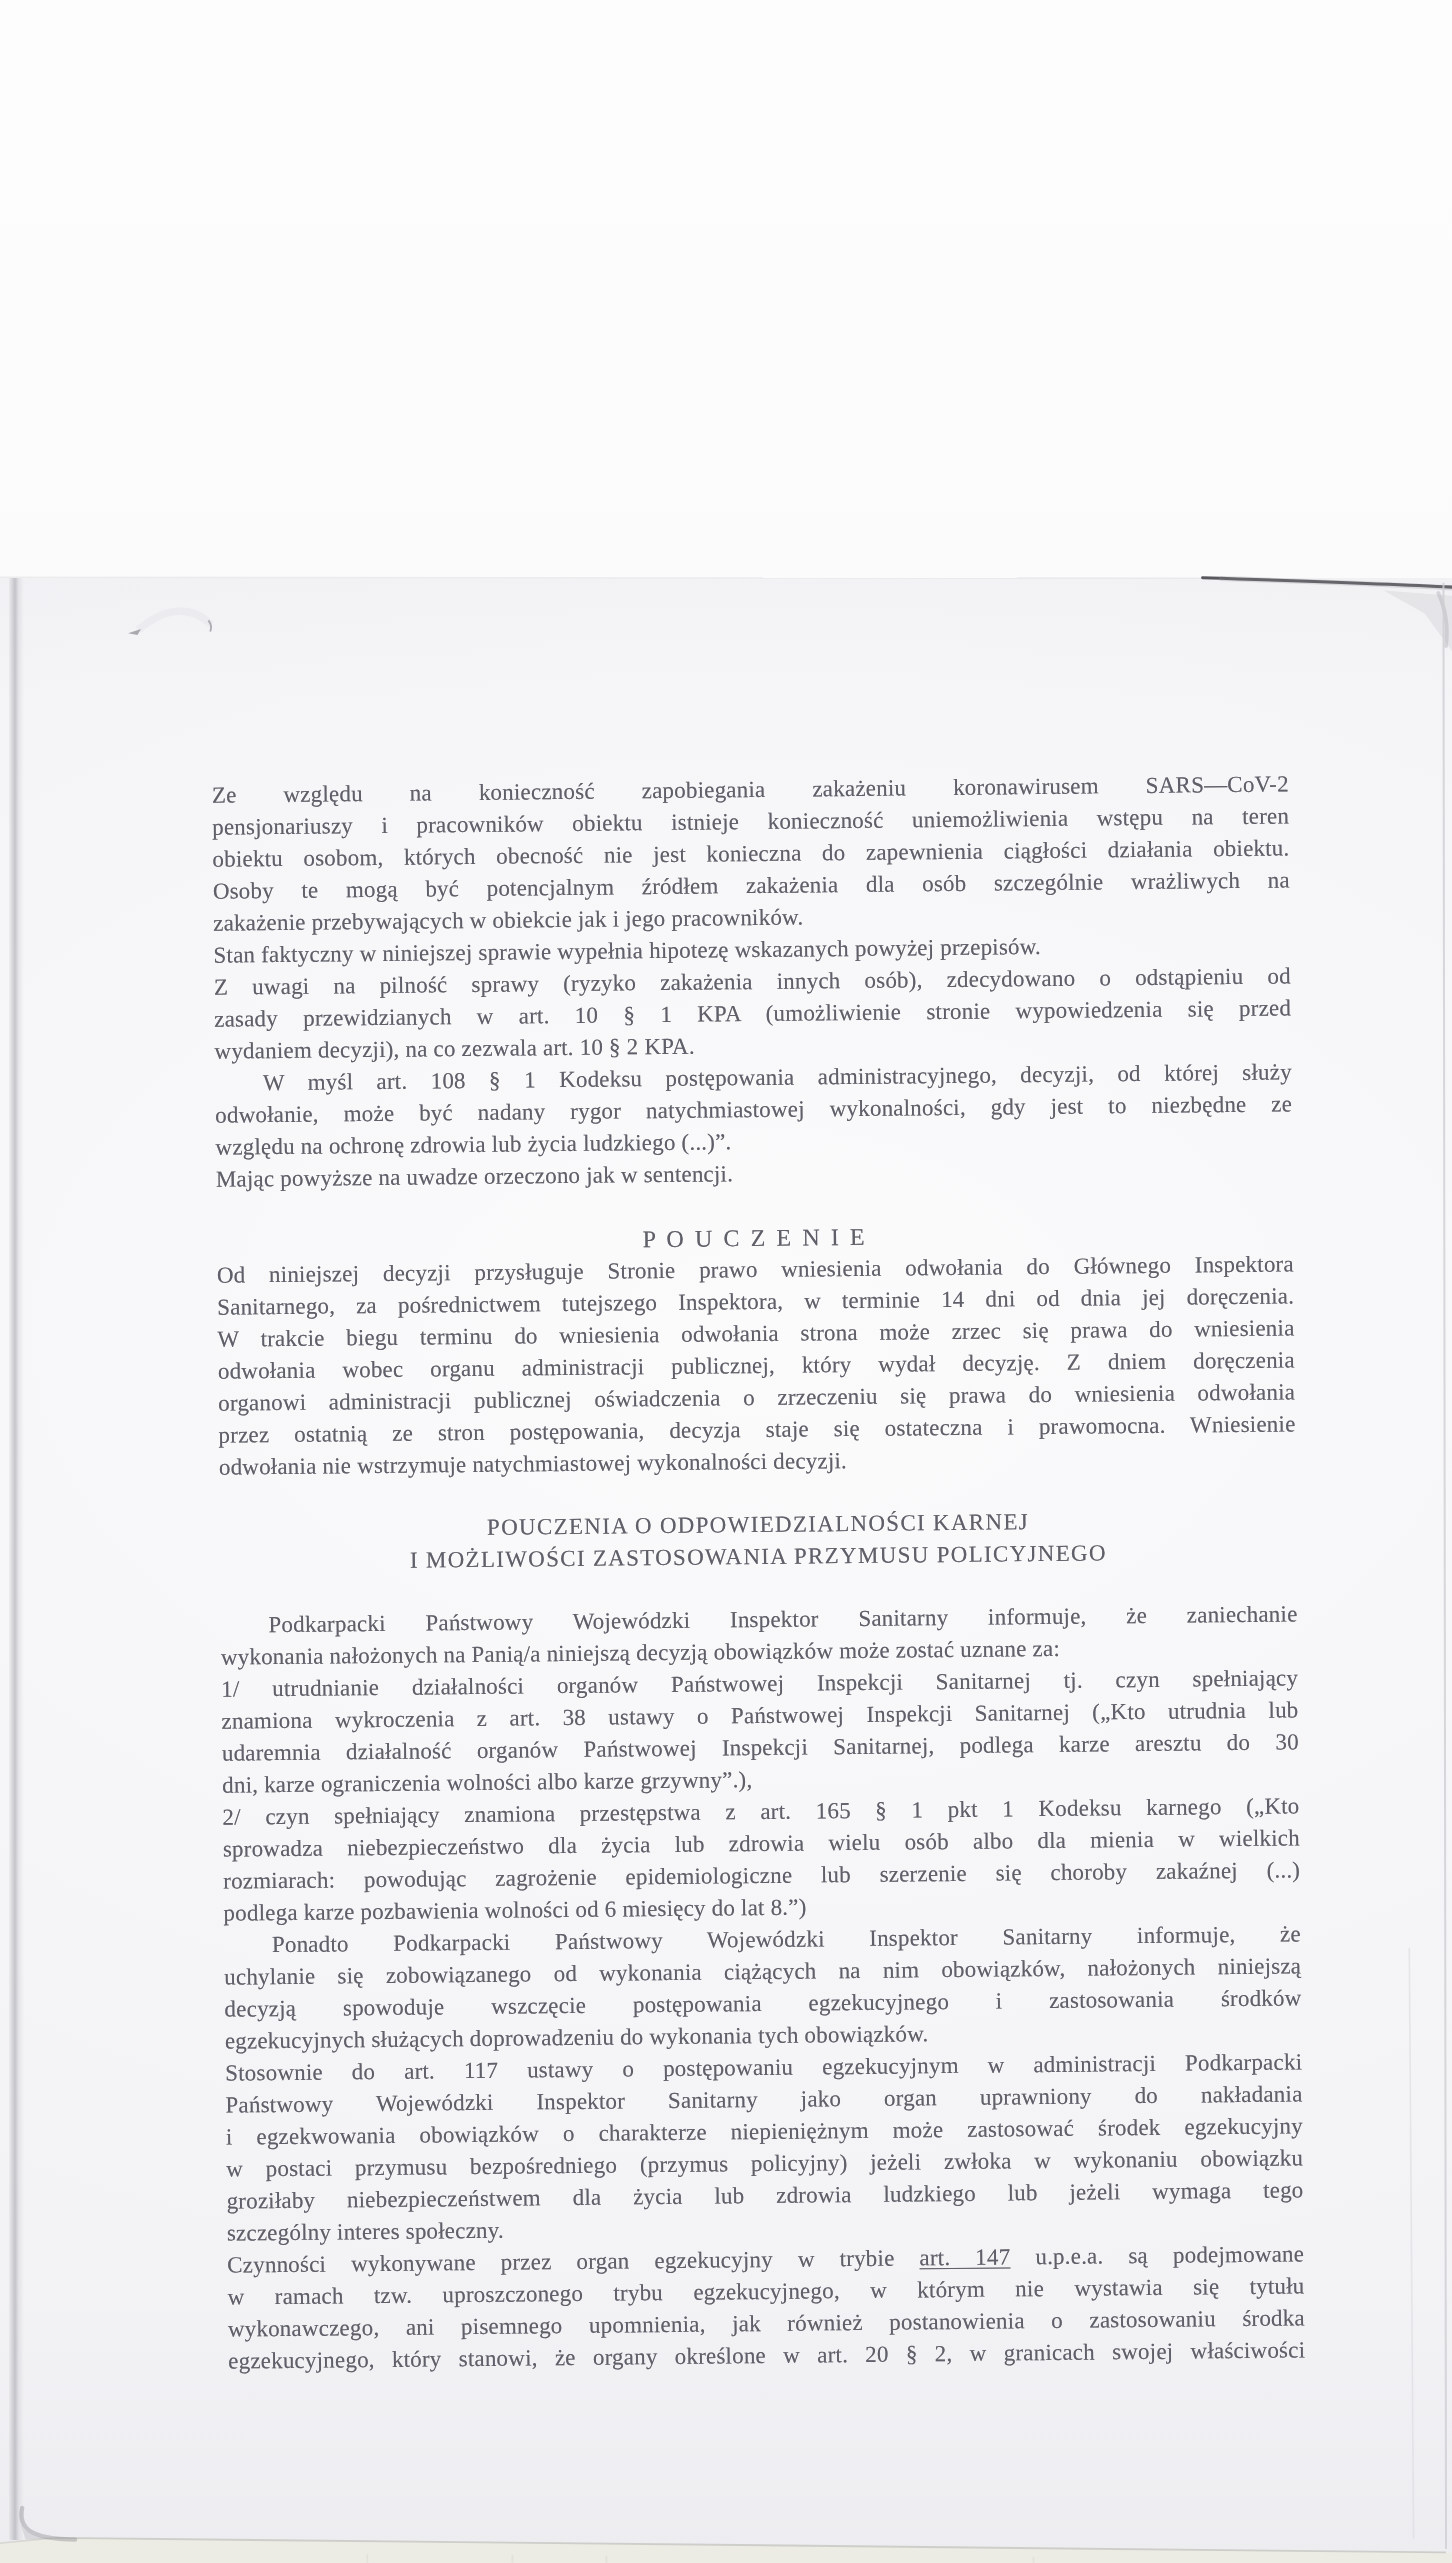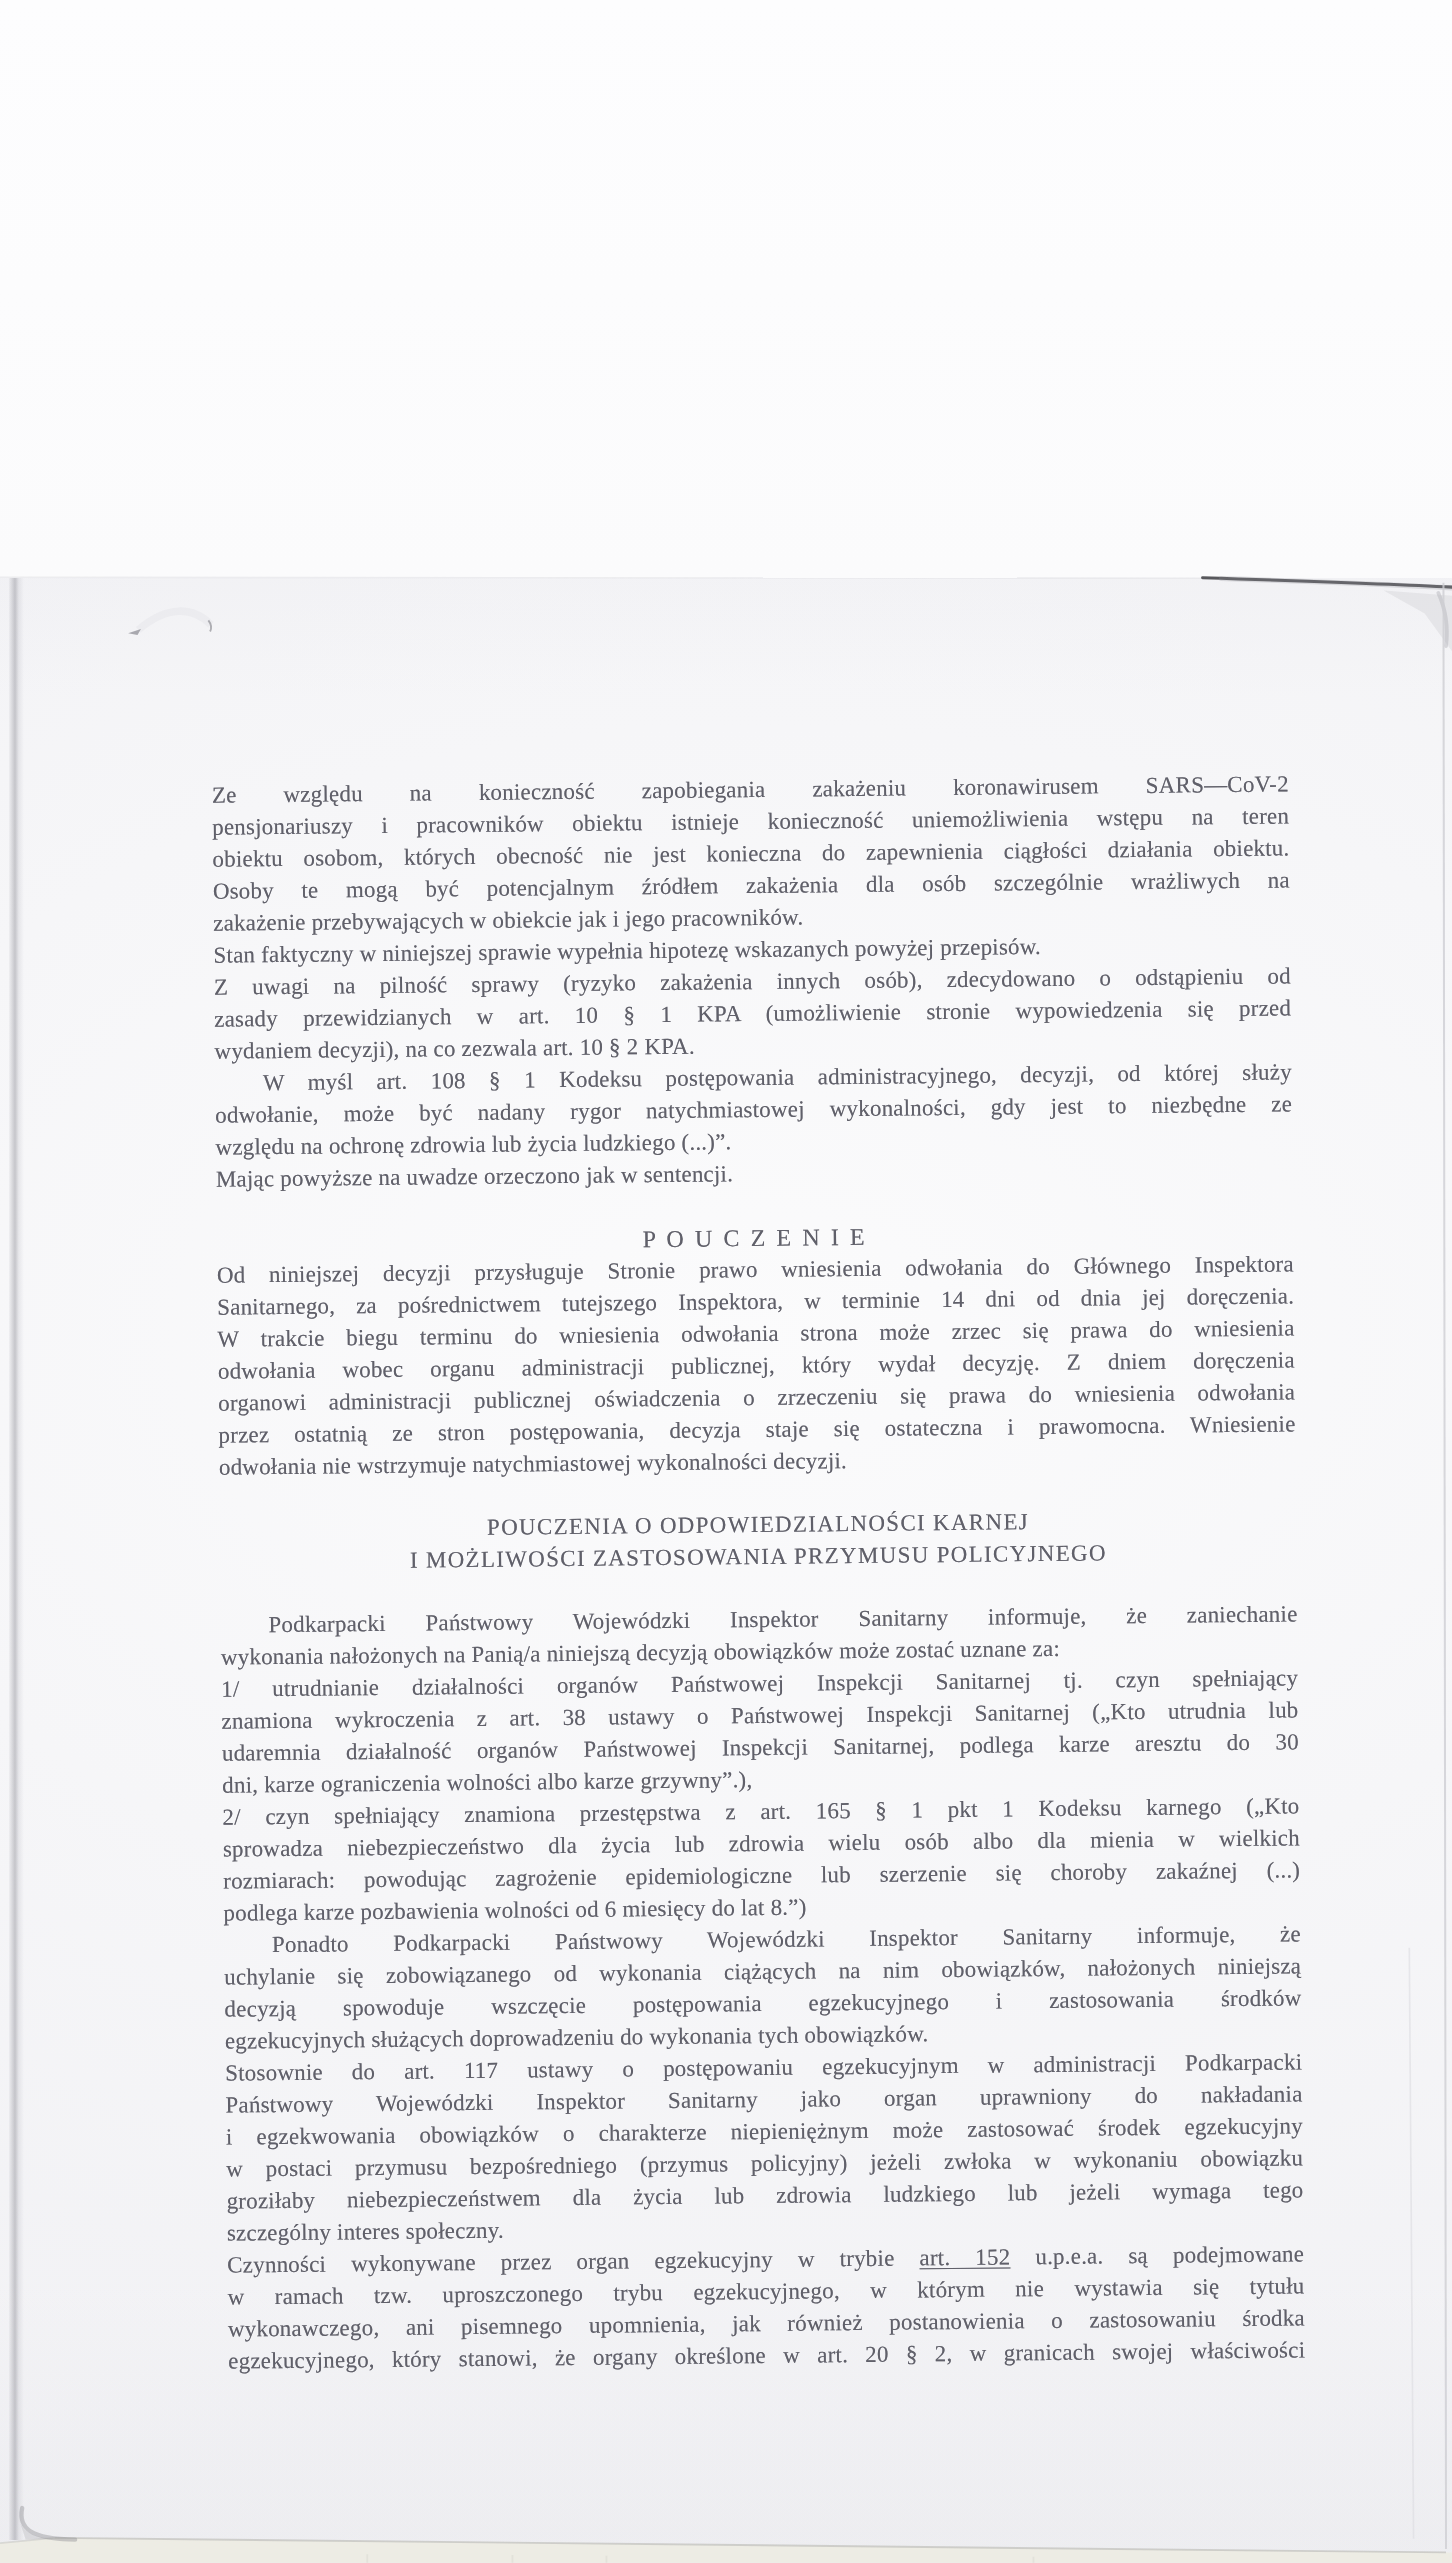--- a/index.html
+++ b/index.html
@@ -129,18 +129,18 @@
     <div class="line j ind"><span>Ponadto Podkarpacki Państwowy Wojewódzki Inspektor Sanitarny informuje, że</span><span></span><span></span></div>
     <div class="line j"><span>uchylanie się zobowiązanego od wykonania ciążących na nim obowiązków, nałożonych niniejszą</span><span></span><span></span></div>
     <div class="line j"><span>decyzją spowoduje wszczęcie postępowania egzekucyjnego i zastosowania środków</span><span></span><span></span></div>
     <div class="line l"><span>egzekucyjnych służących doprowadzeniu do wykonania tych obowiązków.</span><span></span><span></span></div>
     <div class="line j"><span>Stosownie do art. 117 ustawy o postępowaniu egzekucyjnym w administracji Podkarpacki</span><span></span><span></span></div>
     <div class="line j"><span>Państwowy Wojewódzki Inspektor Sanitarny jako organ uprawniony do nakładania</span><span></span><span></span></div>
     <div class="line j"><span>i egzekwowania obowiązków o charakterze niepieniężnym może zastosować środek egzekucyjny</span><span></span><span></span></div>
     <div class="line j"><span>w postaci przymusu bezpośredniego (przymus policyjny) jeżeli zwłoka w wykonaniu obowiązku</span><span></span><span></span></div>
     <div class="line j"><span>groziłaby niebezpieczeństwem dla życia lub zdrowia ludzkiego lub jeżeli wymaga tego</span><span></span><span></span></div>
     <div class="line l"><span>szczególny interes społeczny.</span><span></span><span></span></div>
-    <div class="line j"><span></span><span>Czynności wykonywane przez organ egzekucyjny w trybie </span><span class="u">art. 152</span><span> u.p.e.a. są podejmowane</span></div>
+    <div class="line j"><span></span><span>Czynności wykonywane przez organ egzekucyjny w trybie </span><span class="u">art. 147</span><span> u.p.e.a. są podejmowane</span></div>
     <div class="line j"><span>w ramach tzw. uproszczonego trybu egzekucyjnego, w którym nie wystawia się tytułu</span><span></span><span></span></div>
     <div class="line j"><span>wykonawczego, ani pisemnego upomnienia, jak również postanowienia o zastosowaniu środka</span><span></span><span></span></div>
     <div class="line j"><span>egzekucyjnego, który stanowi, że organy określone w art. 20 § 2, w granicach swojej właściwości</span><span></span><span></span></div>
   </div>
 
 
 </body></html>

